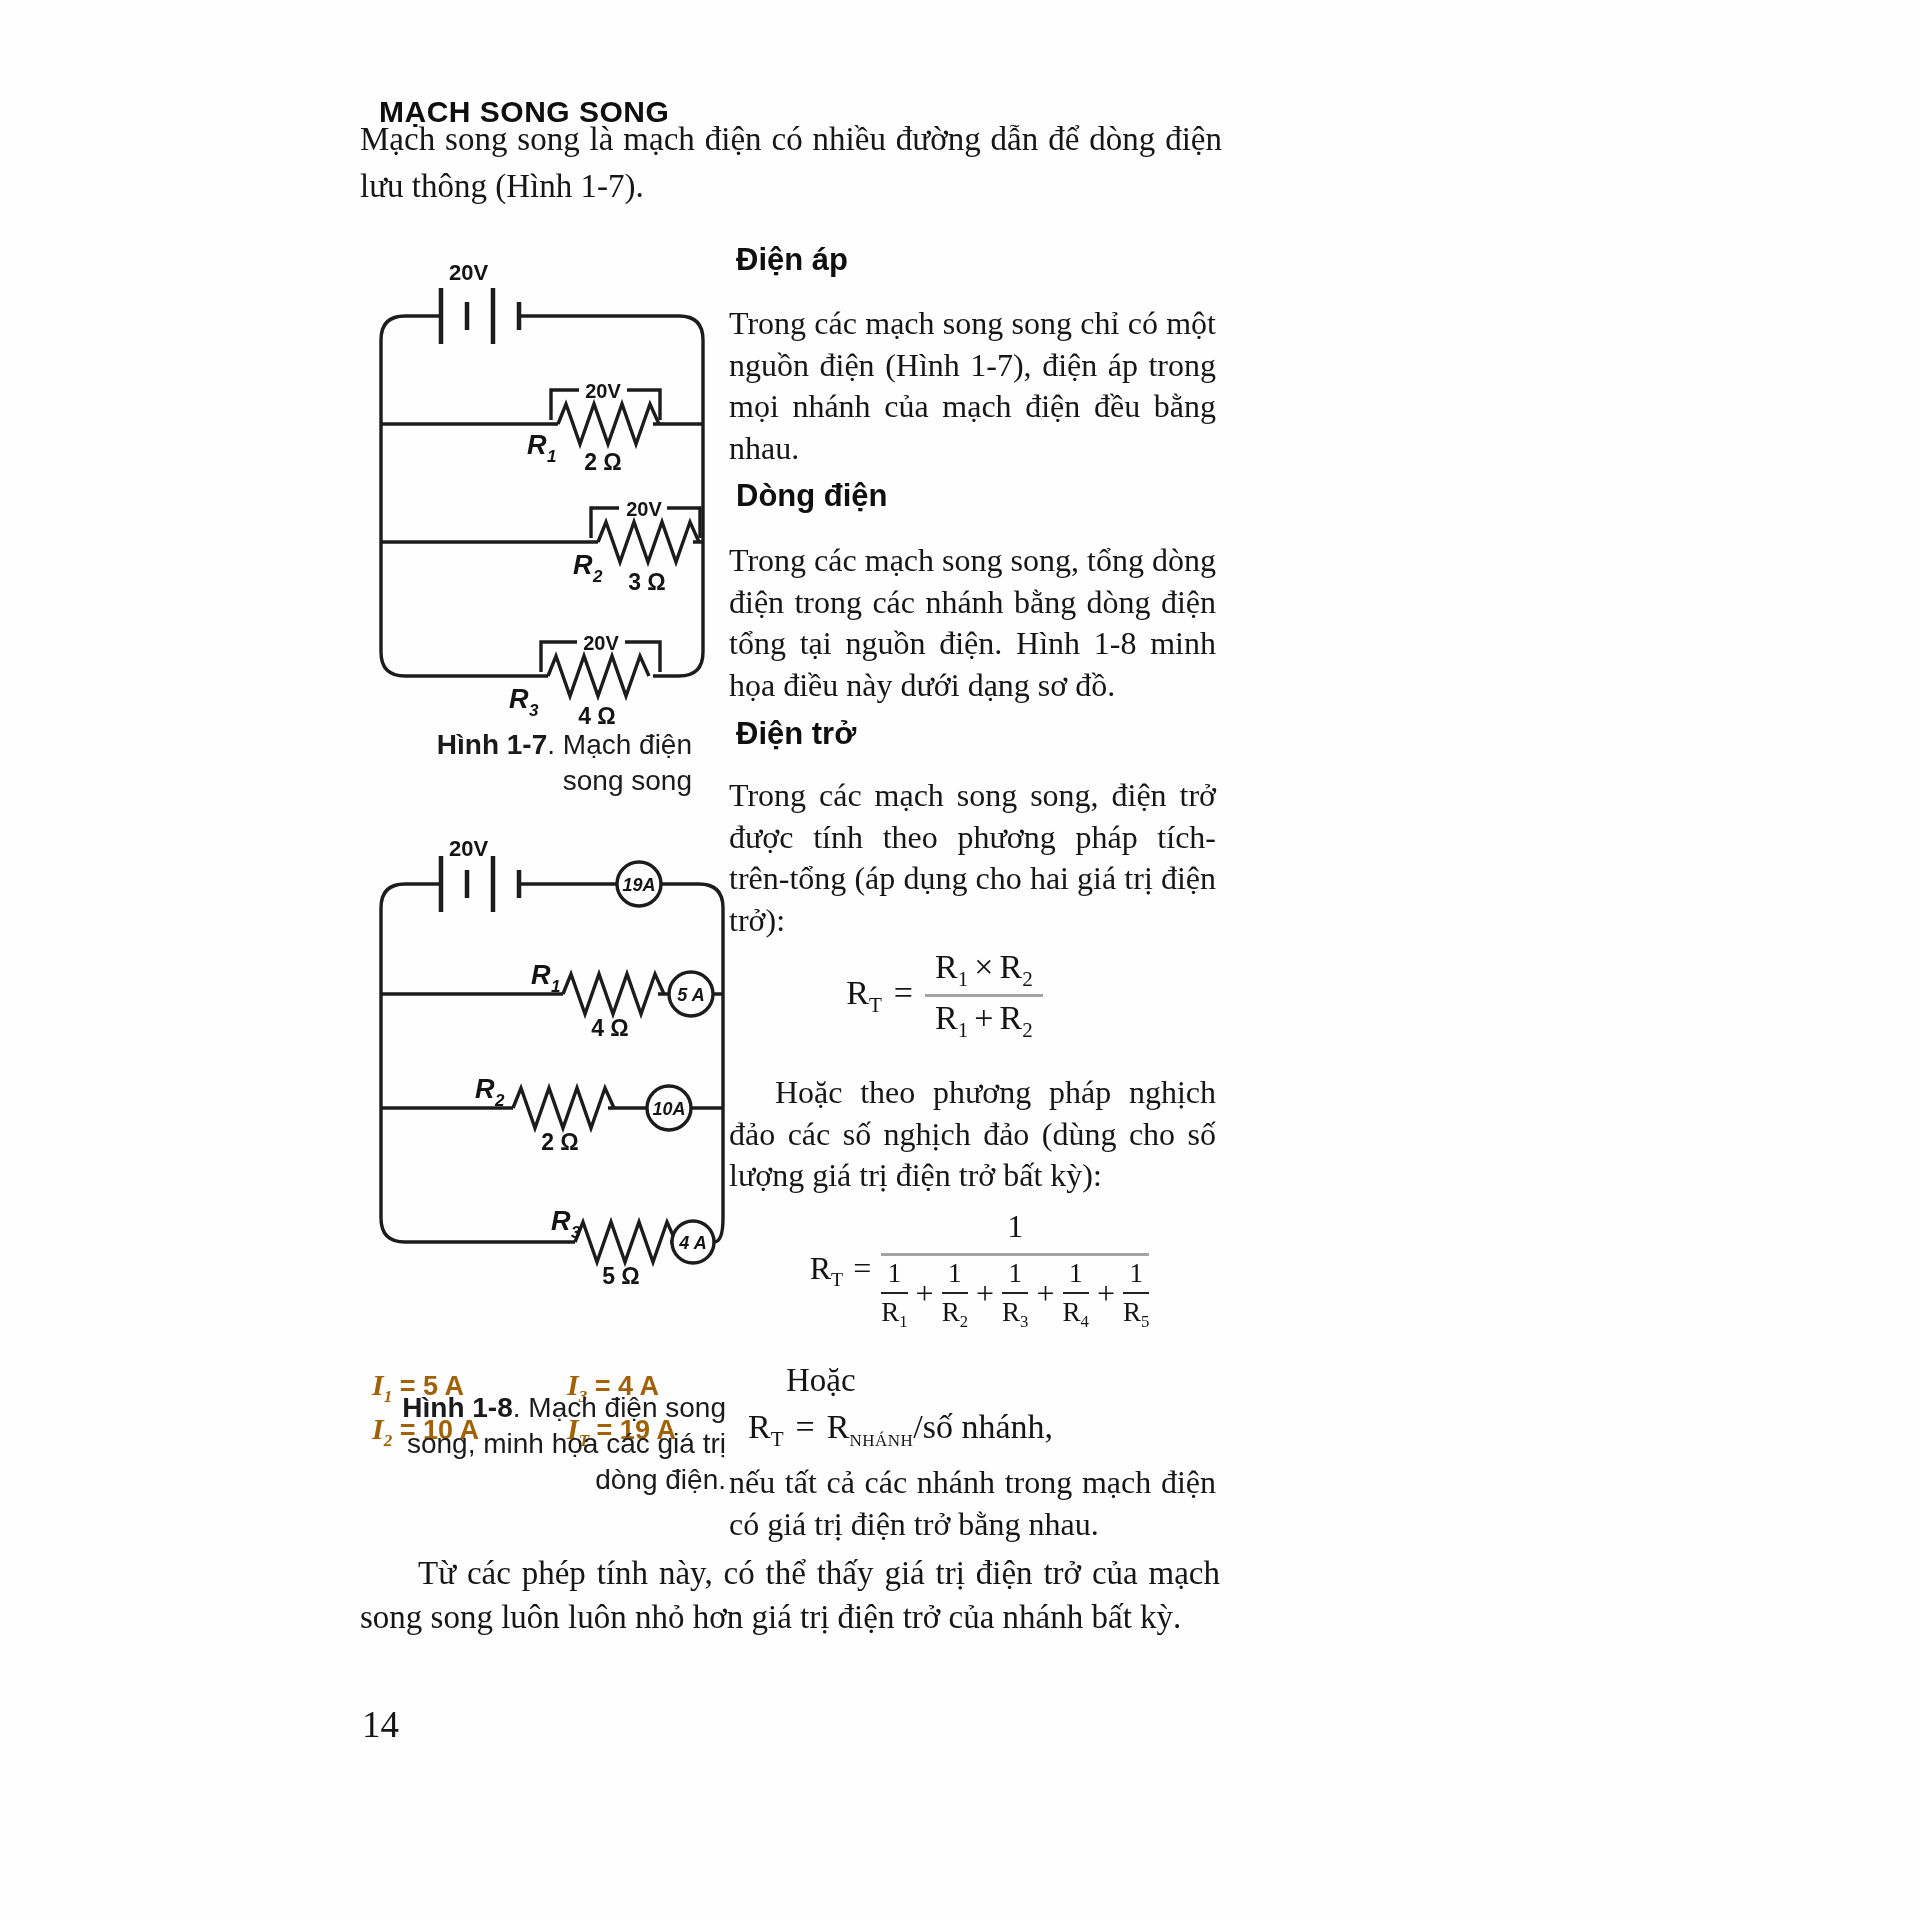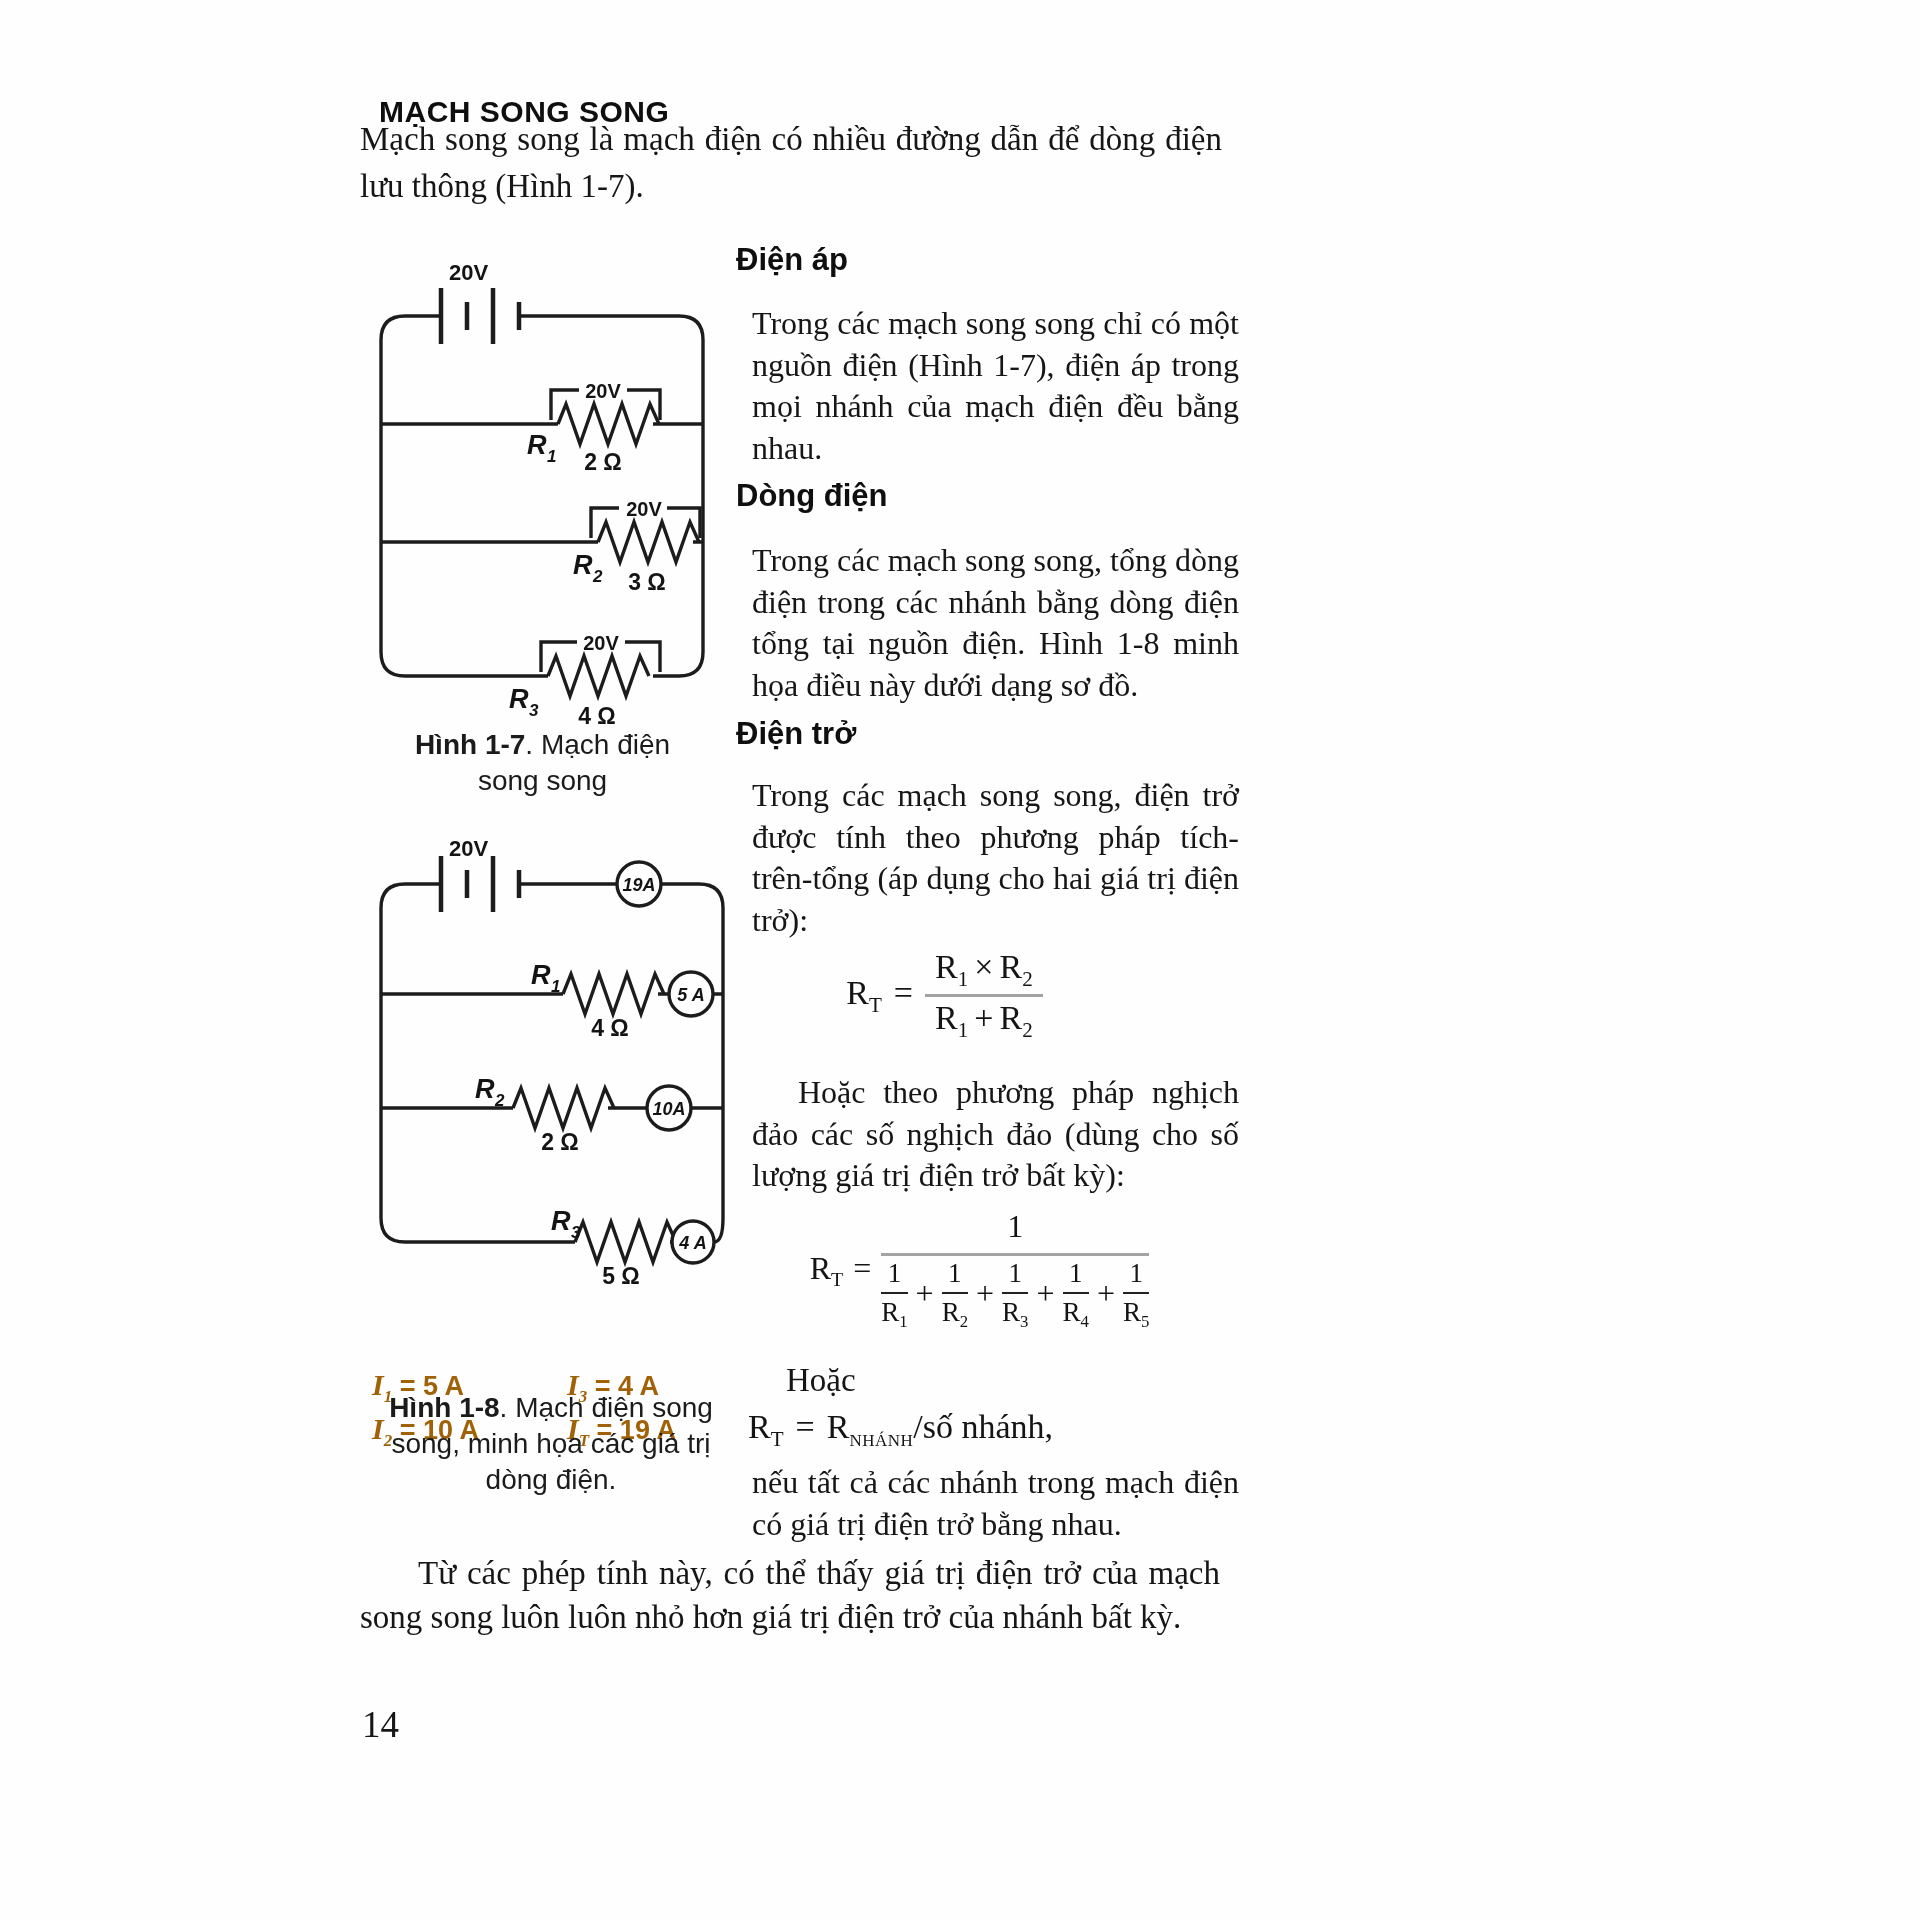--- a/index.html
+++ b/index.html
@@ -5,21 +5,21 @@
   html,body{margin:0;padding:0;background:#e9e9e9;}
   #page{position:relative;width:1920px;height:1920px;background:#fefefe;overflow:hidden;
         font-family:"Liberation Serif",serif;color:#161616;}
   
   #title{position:absolute;left:362px;top:78px;margin:17px;
          font:bold 30px "Liberation Sans",sans-serif;color:#0f0f0f;letter-spacing:.5px;}
   #intro{position:absolute;left:360px;top:116px;width:862px;margin:0;
          font-size:33px;line-height:1.42;text-align:justify;}
   .shead{position:absolute;left:736px;margin:0;
          font:bold 31px "Liberation Sans",sans-serif;color:#0f0f0f;}
-  .body-p{position:absolute;left:752px;width:487px;margin:0;
+  .body-p{position:absolute;left:729px;width:487px;margin:0;
           font-size:32px;line-height:1.30;text-align:justify;}
   #h-voltage{top:242px} #p-voltage{top:303px}
   #h-current{top:478px} #p-current{top:540px}
   #h-resistance{top:716px} #p-resistance{top:775px}
   #p-body2{top:1072px;text-indent:46px;}
   #or-line{position:absolute;left:736px;top:1362px;font-size:33px;padding-left:50px;}
   #p-note{top:1462px}
   #closing{position:absolute;left:360px;top:1552px;width:860px;margin:0;
            font-size:33px;line-height:1.33;text-align:justify;text-indent:58px;}
   #pagenum{position:absolute;left:362px;top:1703px;font-size:37px;}
@@ -35,21 +35,21 @@
   .frac{display:inline-flex;flex-direction:column;text-align:center;}
   .frac .num{border-bottom:3px solid #a3a3a3;padding:0 10px 8px;}
   .frac .den{padding-top:2px;}
   .den-row{display:inline-flex;align-items:center;gap:8px;justify-content:center;}
   .mini{display:inline-flex;flex-direction:column;text-align:center;font-size:27px;}
   .mini .mn{border-bottom:2px solid #222;padding:0 6px 3px;}
   .mini .md{padding-top:3px;}
   
   #fig17{position:absolute;left:363px;top:258px;margin:0;}
   #fig18{position:absolute;left:363px;top:836px;margin:0;}
-  .cap{position:absolute;margin:0;text-align:center;
+  .cap{position:absolute;margin:0;text-align:right;
        font:28px "Liberation Sans",sans-serif;color:#1b1b1b;line-height:1.28;}
   .cap b{font-weight:bold;}
   #cap17{left:365px;top:727px;width:355px;padding:0 28px;box-sizing:border-box;}
   #cap18{left:362px;top:1390px;width:378px;padding:0 14px;box-sizing:border-box;}
   #currents{position:absolute;left:372px;top:1368px;width:370px;display:grid;
             grid-template-columns:195px auto;grid-auto-flow:column;
             grid-template-rows:repeat(2,44px);
             font:bold 27px "Liberation Sans",sans-serif;color:#a16207;}
   .ivar{font-family:"Liberation Serif",serif;font-style:italic;font-size:30px;}
   .ivar .fsub{font-size:17px;}

